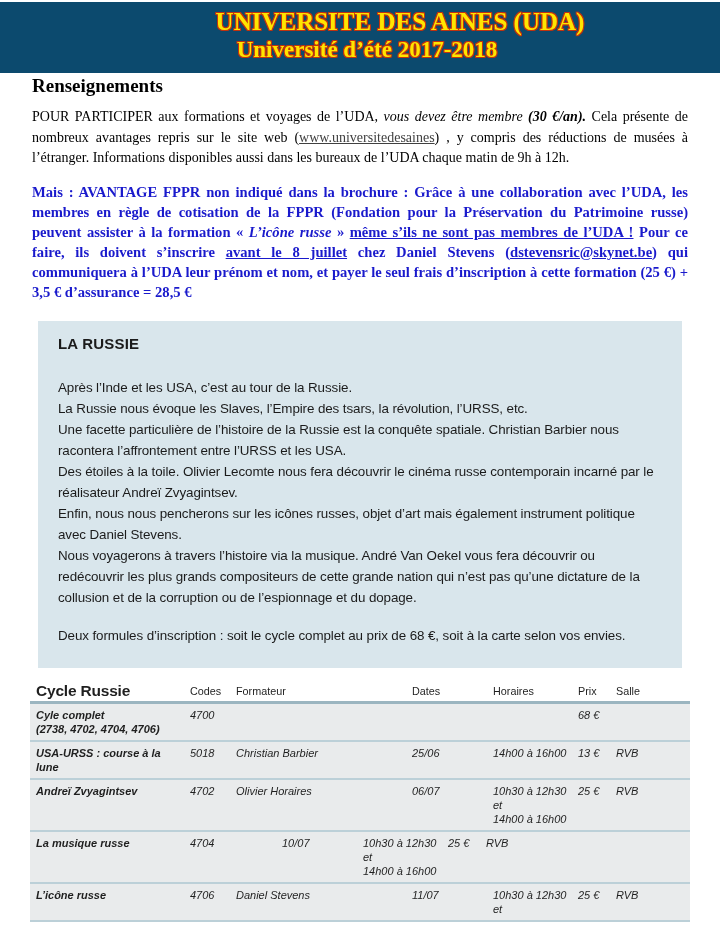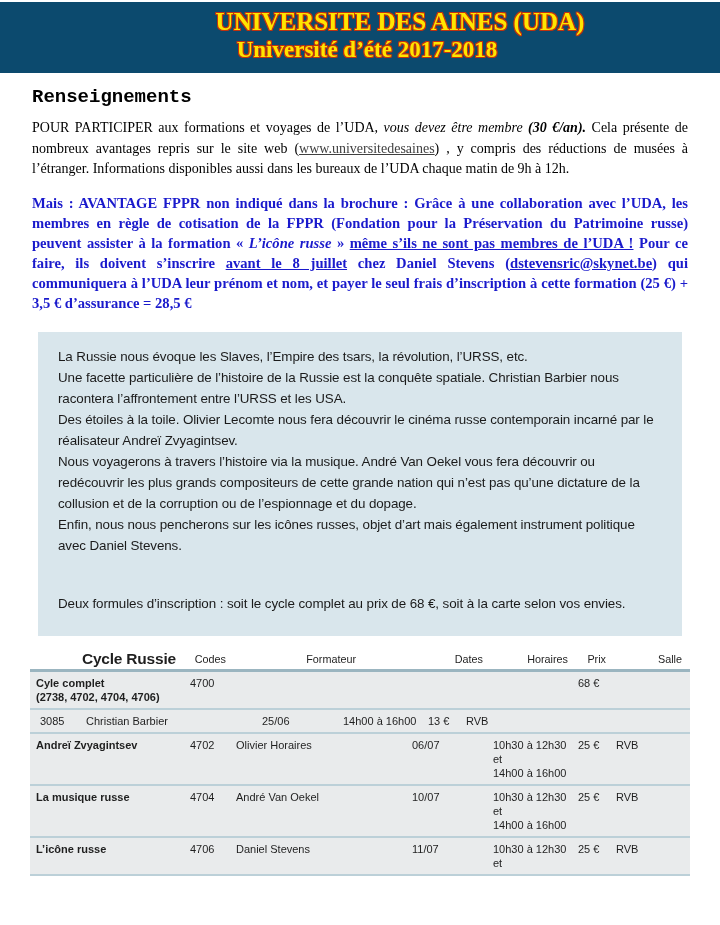--- a/index.html
+++ b/index.html
@@ -26,23 +26,22 @@
       1px 0 0 #C1330F, -1px 0 0 #C1330F,
       0 1px 0 #C1330F, 0 -1px 0 #C1330F;
   }
   .banner .line1{font-size:25px;line-height:29px;transform:translateX(40px);}
   .banner .line2{font-size:23px;line-height:28px;transform:translateX(7px);}
 
   
   .content{margin:0 32px;}
   h1.section-title{
     font-size:19px;
-    margin:13px 0 6px 0;
-    font-weight:bold;
-    font-family:Liberation Mono, monospace;
+    margin:2px 0 6px 0;
+    font-weight:bold;
   }
   p.intro{
     font-size:14px;
     line-height:20.5px;
     text-align:justify;
     margin:10px 0 0 0;
   }
   a.weblink{
     color:#404040;
     text-decoration:underline;
@@ -73,43 +72,43 @@
     font-weight:bold;
     letter-spacing:.2px;
     margin:0 0 25px 0;
   }
   .russia-box .box-line{
     font-size:13.4px;
     line-height:21px;
     letter-spacing:-0.1px;
   }
   .russia-box .box-footer{
-    margin-top:37px;
+    margin-top:17px;
     font-size:13.4px;
     line-height:21px;
     letter-spacing:-0.1px;
   }
 
   
   .course-table{
     margin:12px 30px 0 30px;
     font-family:"Liberation Sans",sans-serif;
     color:#1f1f1f;
   }
   .trow{display:flex;align-items:flex-start;}
   .thead{
     background:#ffffff;
     border-bottom:3px solid #9BB5C0;
     align-items:flex-end;
     padding-bottom:3px;
-    text-align:right;
   }
   .tbodyrow{
     background:#E9EBEC;
     border-bottom:2px solid #BCD0D8;
+    font-style:italic;
   }
   .c{box-sizing:border-box;padding:4px 4px 4px 6px;font-size:11px;line-height:14px;}
   .c.name {width:150px;}
   .c.code {width:50px;padding-left:10px;}
   .c.form {width:130px;}
   .c.date {width:81px;margin-left:46px;}
   .c.hor  {width:85px;}
   .c.prix {width:38px;}
   .c.salle{width:76px;}
   .thead .c{font-weight:normal;font-size:10.8px;padding-bottom:0;}
@@ -128,26 +127,28 @@
 
   <h1 class="section-title">Renseignements</h1>
 
   <p class="intro"><span>POUR PARTICIPER aux formations et voyages de l’UDA, </span><i>vous devez être membre </i><b><i>(30 €/an).</i></b><span> Cela présente de nombreux avantages repris sur le site web (</span><a class="weblink">www.universitedesaines</a><span>) , y compris des réductions de musées à l’étranger. Informations disponibles aussi dans les bureaux de l’UDA chaque matin de 9h à 12h.</span></p>
 
   <p class="notice"><span>Mais : AVANTAGE FPPR non indiqué dans la brochure : Grâce à une collaboration avec l’UDA, les membres en règle de cotisation de la FPPR (Fondation pour la Préservation du Patrimoine russe) peuvent assister à la formation « </span><i>L’icône russe</i><span> »  </span><span class="u">même s’ils ne sont pas membres de l’UDA !</span><span> Pour ce faire, ils doivent s’inscrire </span><span class="u">avant le 8 juillet</span><span> chez Daniel Stevens (</span><a class="maillink">dstevensric@skynet.be</a><span>) qui communiquera à l’UDA leur prénom et nom, et payer le seul frais d’inscription à cette formation (25 €) + 3,5 € d’assurance = 28,5 €</span></p>
 </div>
 
 <div class="content">
   <div class="russia-box">
+    <div class="box-title">LA RUSSIE</div>
     <div id="russia-paragraphs">
+        <div class="box-line">Après l’Inde et les USA, c’est au tour de la Russie.</div>
         <div class="box-line">La Russie nous évoque les Slaves, l’Empire des tsars, la révolution, l’URSS, etc.</div>
         <div class="box-line">Une facette particulière de l’histoire de la Russie est la conquête spatiale. Christian Barbier nous racontera l’affrontement entre l’URSS et les USA.</div>
         <div class="box-line">Des étoiles à la toile. Olivier Lecomte nous fera découvrir le cinéma russe contemporain incarné par le réalisateur Andreï Zvyagintsev.</div>
+        <div class="box-line">Enfin, nous nous pencherons sur les icônes russes, objet d’art mais également instrument politique avec Daniel Stevens.</div>
         <div class="box-line">Nous voyagerons à travers l’histoire via la musique. André Van Oekel vous fera découvrir ou redécouvrir les plus grands compositeurs de cette grande nation qui n’est pas qu’une dictature de la collusion et de la corruption ou de l’espionnage et du dopage.</div>
-        <div class="box-line">Enfin, nous nous pencherons sur les icônes russes, objet d’art mais également instrument politique avec Daniel Stevens.</div>
       </div>
     <div class="box-footer">Deux formules d’inscription : soit le cycle complet au prix de 68 €, soit à la carte selon vos envies.</div>
   </div>
 </div>
 
 <div class="course-table">
   <div class="trow thead">
     <div class="c name title">Cycle Russie</div>
     <div class="c code">Codes</div>
     <div class="c form">Formateur</div>
@@ -163,21 +164,24 @@
           <div>(2738, 4702, 4704, 4706)</div>
         </div>
         <div class="c code">4700</div>
         <div class="c form"></div>
         <div class="c date"></div>
         <div class="c hor"></div>
         <div class="c prix">68 €</div>
         <div class="c salle"></div>
       </div>
       <div class="trow tbodyrow">
-        <div class="c code">3085</div>
+        <div class="c name">
+          <div>USA-URSS : course à la lune</div>
+        </div>
+        <div class="c code">5018</div>
         <div class="c form">Christian Barbier</div>
         <div class="c date">25/06</div>
         <div class="c hor">
           <div>14h00 à 16h00</div>
         </div>
         <div class="c prix">13 €</div>
         <div class="c salle">RVB</div>
       </div>
       <div class="trow tbodyrow">
         <div class="c name">
@@ -191,21 +195,20 @@
           <div>14h00 à 16h00</div>
         </div>
         <div class="c prix">25 €</div>
         <div class="c salle">RVB</div>
       </div>
       <div class="trow tbodyrow">
         <div class="c name">
           <div>La musique russe</div>
         </div>
         <div class="c code">4704</div>
-        <div class="c form">André Van Oekel</div>
         <div class="c date">10/07</div>
         <div class="c hor">
           <div>10h30 à 12h30 et</div>
           <div>14h00 à 16h00</div>
         </div>
         <div class="c prix">25 €</div>
         <div class="c salle">RVB</div>
       </div>
       <div class="trow tbodyrow">
         <div class="c name">

